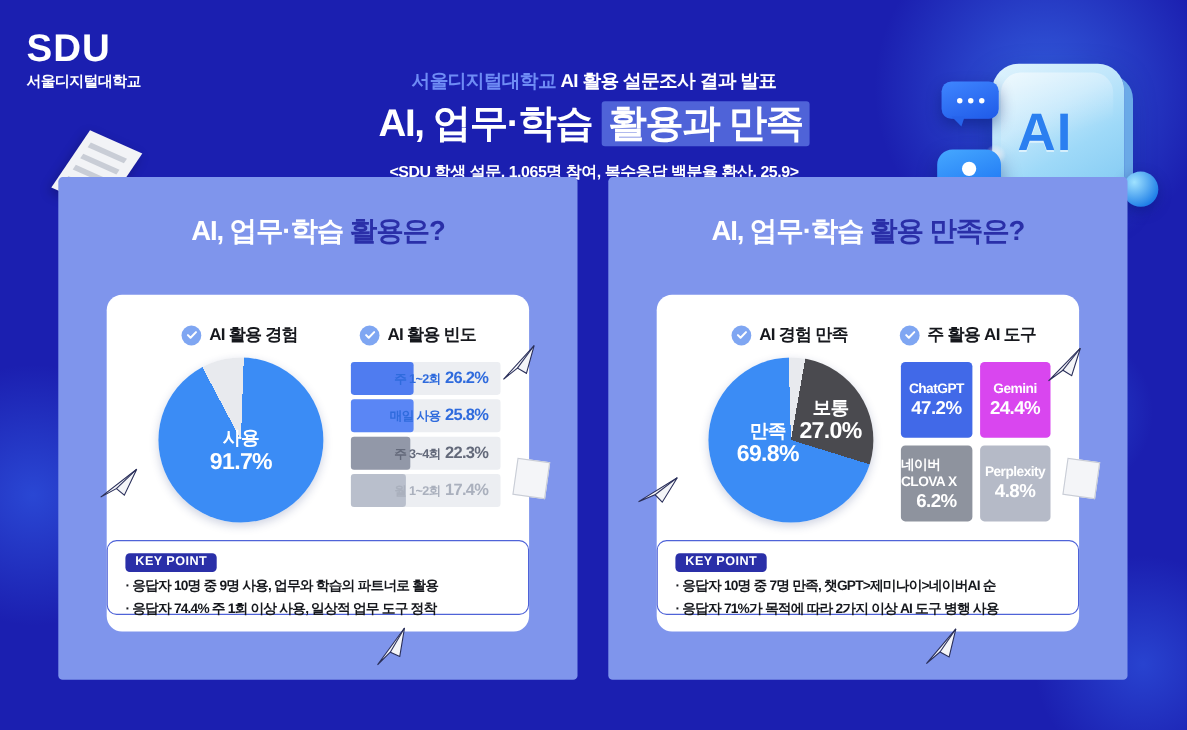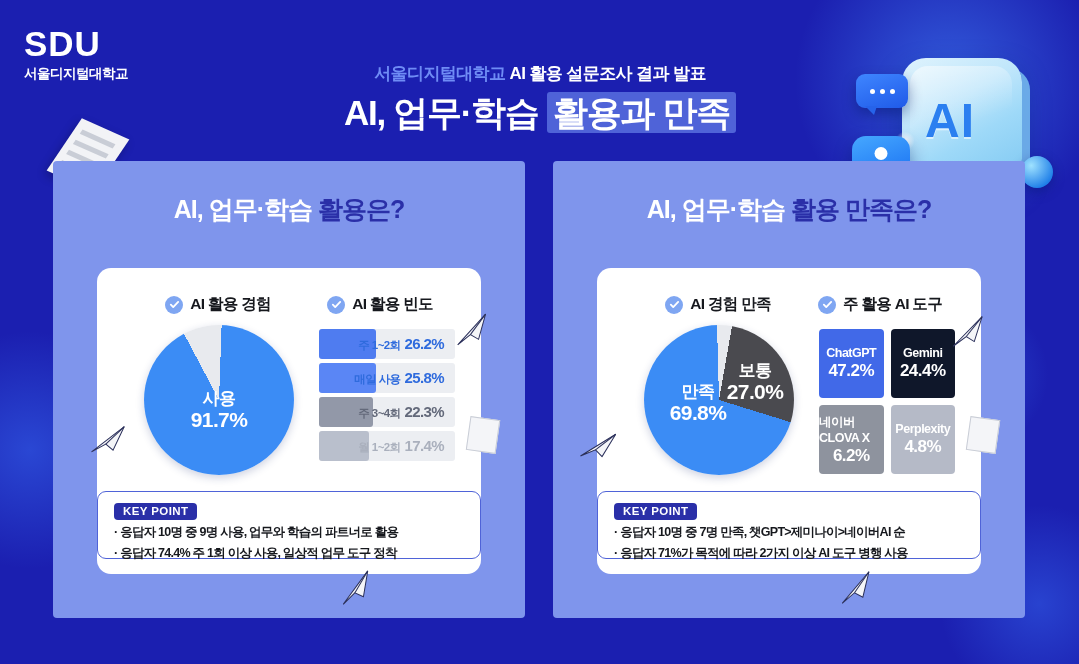--- a/index.html
+++ b/index.html
@@ -159,20 +159,21 @@
   <div class="logo-sub">서울디지털대학교</div>
 </div>
 
 <div class="header">
   <div class="kicker">
     <span class="hl">서울디지털대학교</span><span> AI 활용 설문조사 결과 발표</span>
   </div>
   <div class="main-title">
     <span>AI, 업무·학습 </span><span class="box">활용과 만족</span>
   </div>
+  <div class="subnote">&lt;SDU 학생 설문, 1,065명 참여, 복수응답 백분율 환산, 25.9&gt;</div>
 </div>
 
 <div class="ai-art">
   <div class="ai-cube"></div>
   <div class="ai-letters">AI</div>
   <div class="bubble">
       <i></i>
       <i></i>
       <i></i>
     </div>
@@ -292,21 +293,21 @@
             <span class="vl">27.0%</span>
           </div>
         </div>
       </div>
       <div class="col-right">
         <div class="tiles" id="tiles-tools">
             <div class="tile" style="background: rgb(65, 105, 232);">
               <div class="nm">ChatGPT</div>
               <div class="vl">47.2%</div>
             </div>
-            <div class="tile" style="background: #0f172a;">
+            <div class="tile" style="background: #d946ef;">
               <div class="nm">Gemini</div>
               <div class="vl">24.4%</div>
             </div>
             <div class="tile" style="background: rgb(142, 147, 158);">
               <div class="nm">네이버 CLOVA X</div>
               <div class="vl">6.2%</div>
             </div>
             <div class="tile" style="background: rgb(181, 186, 199);">
               <div class="nm">Perplexity</div>
               <div class="vl">4.8%</div>

